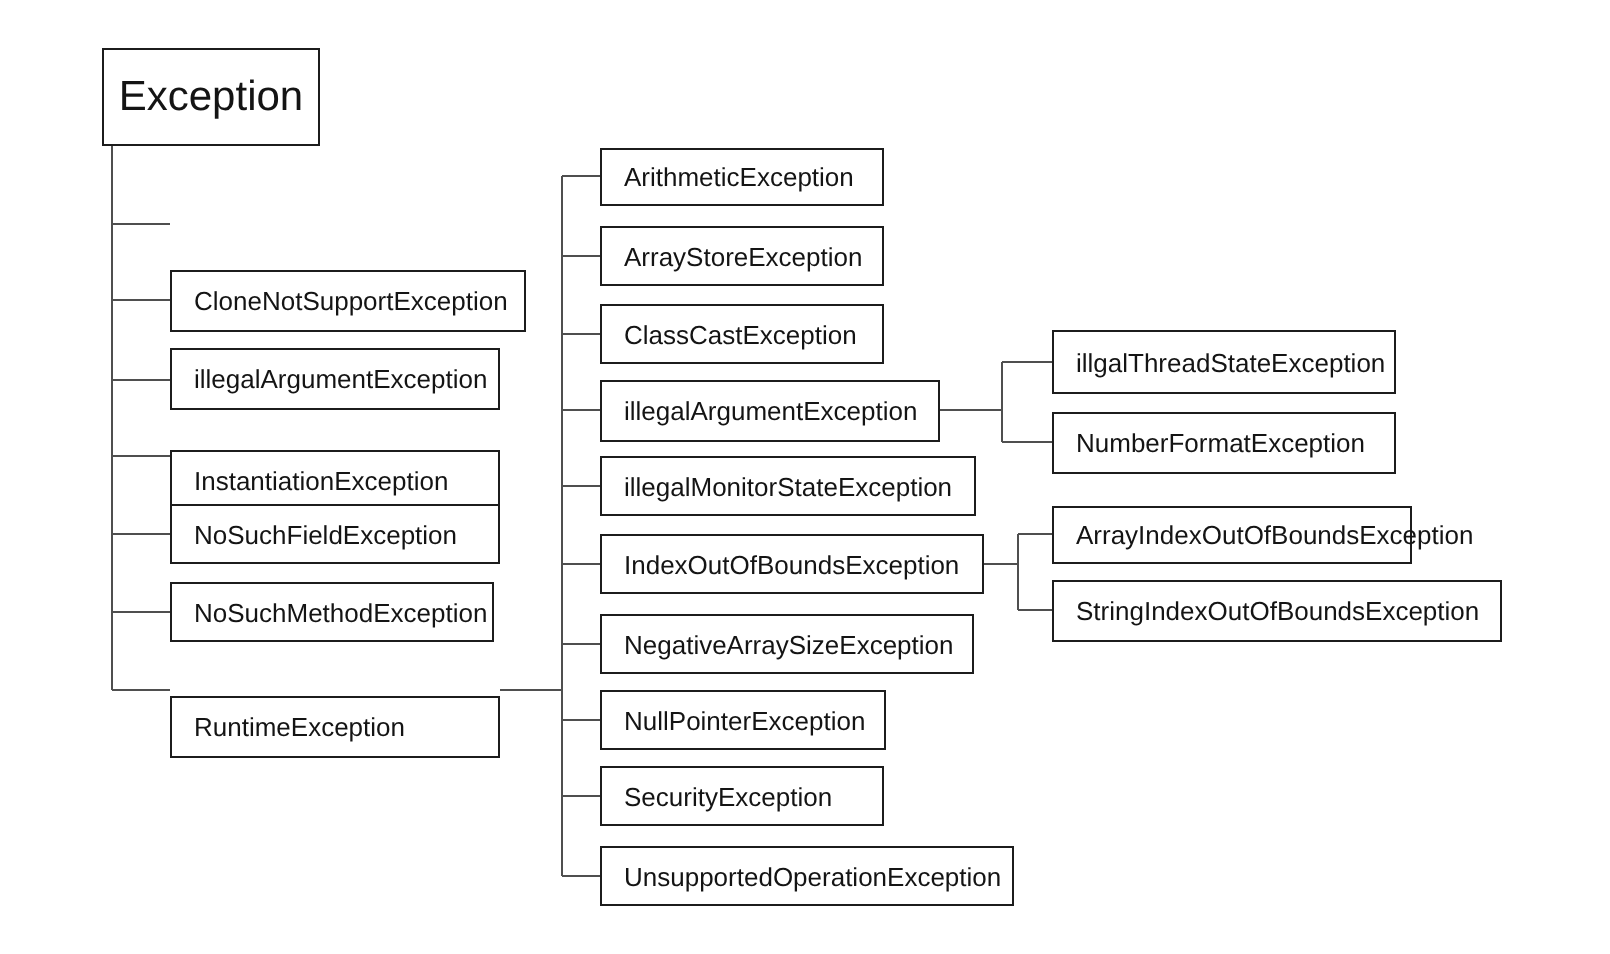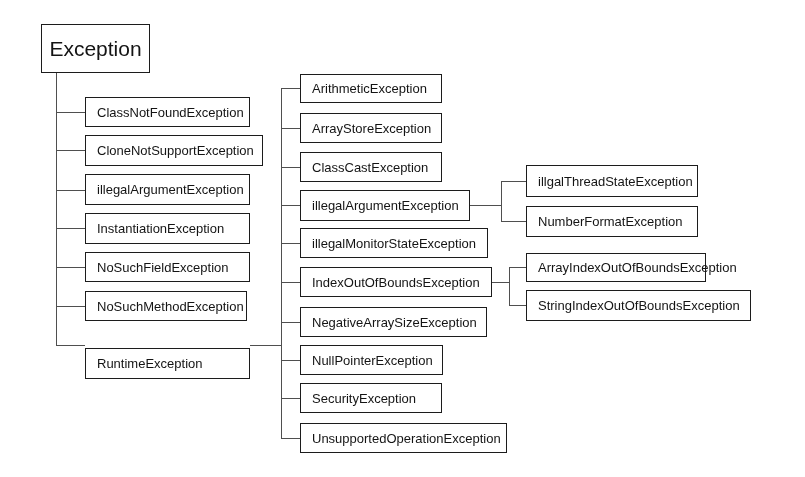--- a/index.html
+++ b/index.html
@@ -76,26 +76,25 @@
       <line x1="501" y1="181" x2="526" y2="181"></line>
       <line x1="501" y1="221" x2="526" y2="221"></line>
 
       <line x1="492" y1="282" x2="509" y2="282"></line>
       <line x1="509" y1="267" x2="509" y2="305"></line>
       <line x1="509" y1="267" x2="526" y2="267"></line>
       <line x1="509" y1="305" x2="526" y2="305"></line>
     </g>
   </svg>
 
-  <div class="node root" style="left:41px;top:24px;width:109px;height:49px">Exception</div>
+  <div class="node root" style="left:51px;top:24px;width:109px;height:49px">Exception</div>
 
-  <div class="node" style="left:85px;top:97px;width:165px;height:30px">ClassNotFoundException</div>
   <div class="node" style="left:85px;top:135px;width:178px;height:31px">CloneNotSupportException</div>
   <div class="node" style="left:85px;top:174px;width:165px;height:31px">illegalArgumentException</div>
-  <div class="node" style="left:85px;top:213px;width:165px;height:31px">InstantiationException</div>
+  <div class="node" style="left:85px;top:225px;width:165px;height:31px">InstantiationException</div>
   <div class="node" style="left:85px;top:252px;width:165px;height:30px">NoSuchFieldException</div>
   <div class="node" style="left:85px;top:291px;width:162px;height:30px">NoSuchMethodException</div>
   <div class="node" style="left:85px;top:348px;width:165px;height:31px">RuntimeException</div>
 
   <div class="node" style="left:300px;top:113px;width:142px;height:30px">ArrayStoreException</div>
   <div class="node" style="left:300px;top:74px;width:142px;height:29px">ArithmeticException</div>
   <div class="node" style="left:300px;top:152px;width:142px;height:30px">ClassCastException</div>
   <div class="node" style="left:300px;top:190px;width:170px;height:31px">illegalArgumentException</div>
   <div class="node" style="left:300px;top:228px;width:188px;height:30px">illegalMonitorStateException</div>
   <div class="node" style="left:300px;top:267px;width:192px;height:30px">IndexOutOfBoundsException</div>

